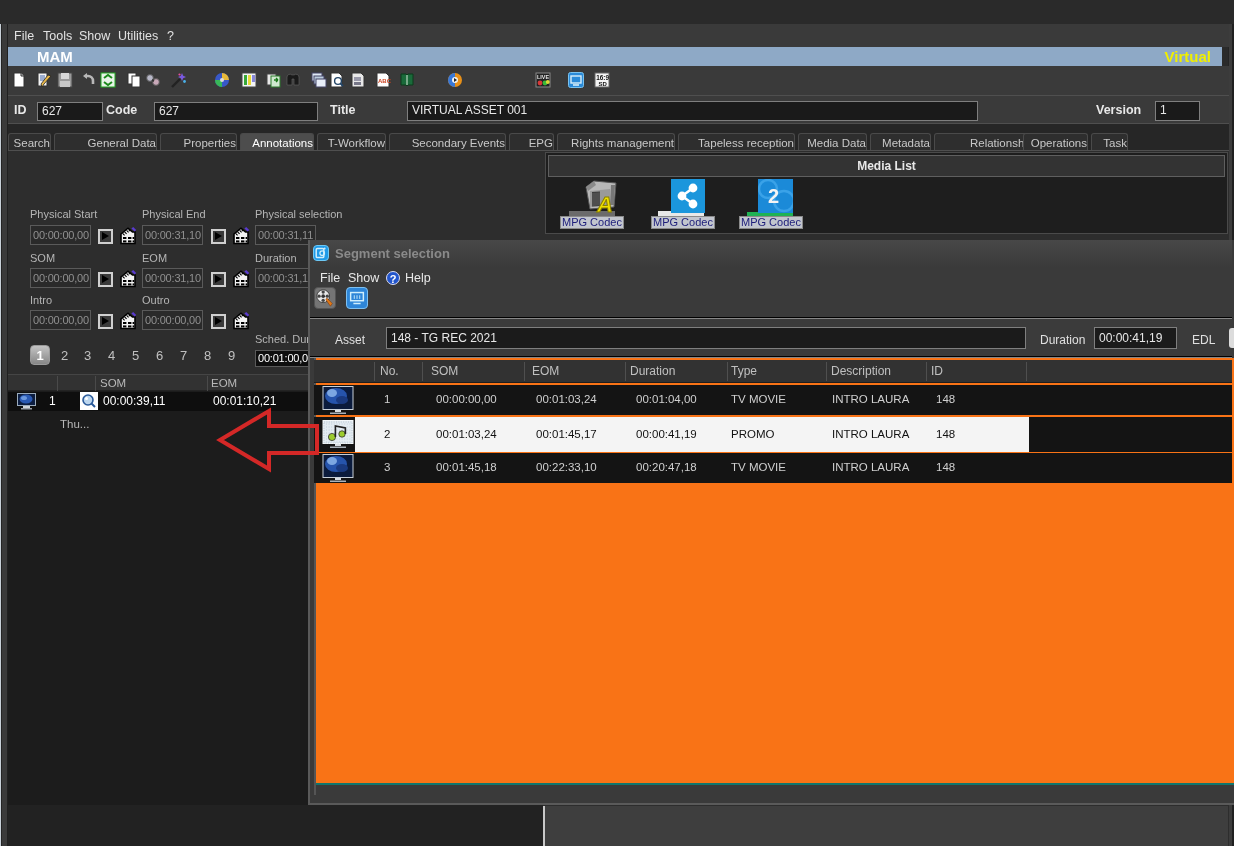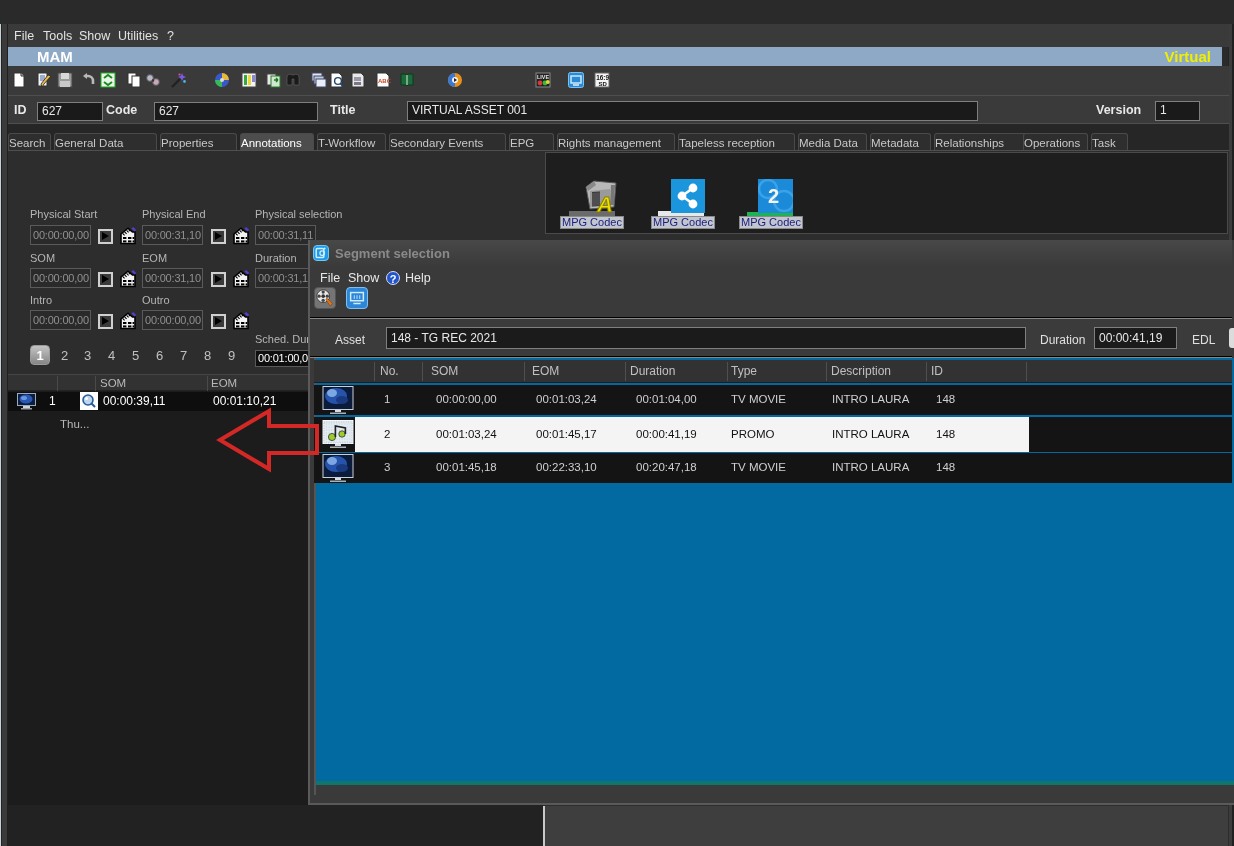--- a/index.html
+++ b/index.html
@@ -27,21 +27,21 @@
   #idrow { left:8px; top:95px; width:1221px; height:29px; background:#3a3a3a;
     border-top:1px solid #4f4f4f; border-bottom:1px solid #4f4f4f; }
   #idrow .lbl { position:absolute; top:7px; font-size:12.5px; font-weight:bold; color:#e8e8e8; }
   .field { position:absolute; background:#1a1a1a; border:1px solid #7f7f7f;
     color:#e8e8e8; font-size:12px; line-height:17px; padding-left:4px; white-space:nowrap; }
 
   
   #tabrow { left:8px; top:124px; width:1221px; height:26px; background:#262626; }
   .tab { position:absolute; top:9px; height:19px; background:#2e2e2e;
     border:1px solid #4a4a4a; border-bottom:none; border-radius:3px 3px 0 0;
-    color:#c8c8c8; font-size:11.5px; line-height:18px; text-align:left; white-space:nowrap; overflow:hidden; }
+    color:#c8c8c8; font-size:11.5px; line-height:18px; text-align:right; white-space:nowrap; overflow:hidden; }
   .tab.sel { background:#4d4d4d; color:#fff; }
 
   
   #content { left:8px; top:150px; width:1221px; height:696px; background:#2d2d2d;
     border-top:1px solid #4f4f4f; }
   #leftdark { left:8px; top:374px; width:532px; height:472px; background:#1c1c1c; }
   .plabel { position:absolute; font-size:11px; color:#b5b5b5; }
   .tfield { position:absolute; width:61px; height:20px; background:#2a2a2a;
     border:1px solid #5a5a5a; color:#909090; font-size:11px; line-height:18px;
     padding-left:2px; letter-spacing:-0.2px; white-space:nowrap; }
@@ -73,22 +73,22 @@
 
   
   #dialog { left:308px; top:240px; width:926px; height:565px; background:#3a3a3a; }
   #dtitle { position:absolute; left:0; top:0; width:924px; height:27px;
     background:linear-gradient(#484848,#3a3a3a); }
   #dtitle .ttxt { position:absolute; left:27px; top:6px; font-size:13px; font-weight:bold; color:#8a8a8a; }
   #dmenu { position:absolute; left:0; top:27px; width:924px; height:24px; }
   #dmenu span { position:absolute; top:4px; font-size:12.5px; color:#e8e8e8; }
   #dassist { position:absolute; left:0; top:77px; width:924px; height:41px; background:#3b3b3b;
     border-top:2px groove #333; border-bottom:2px groove #333; }
-  #dtable { position:absolute; left:6px; top:118px; width:920px; height:427px; background:#0369a1;
-    border-bottom:4px solid #0f766e; }
+  #dtable { position:absolute; left:6px; top:118px; width:920px; height:427px; background:#f97316;
+    border-bottom:2px solid #0f766e; }
   #dthead { position:absolute; left:0; top:2px; width:918px; height:23px; background:#323232;
     border-bottom:1px solid #1e1e1e; }
   #dthead span { position:absolute; top:4px; font-size:12px; color:#c0c0c0; }
   #dthead i { position:absolute; top:2px; width:1px; height:19px; background:#4f4f4f; }
   .drow { position:absolute; left:0; width:918px; height:30px; background:#141414; }
   .drow span { position:absolute; font-size:11.5px; color:#d0d0d0; top:8px; }
   #dsel { position:absolute; background:#f4f4f4; }
   .helpq { position:absolute; width:14px; height:14px; border-radius:50%; background:#2255cc;
     border:1px solid #dde; color:#fff; font-size:11px; font-weight:bold; text-align:center; line-height:14px; }
 </style>
@@ -371,20 +371,21 @@
           <circle cx="8" cy="8" r="5" fill="#bcd6ee" stroke="#2a5a9a" stroke-width="1.6"></circle>
           <path d="M11.5 11.5 15 15" stroke="#2a5a9a" stroke-width="2"></path>
           <circle cx="6.5" cy="6.5" r="1.5" fill="#fff"></circle>
         </svg>
     </span>
     <span style="left:95px;">00:00:39,11</span>
     <span style="left:205px;">00:01:10,21</span>
   </div>
 
   <div id="medialist" class="abs">
+    <div id="mlhead">Media List</div>
 
     <div class="abs" style="left:23px;top:58px;width:46px;height:5px;background:#6b6b6b;"></div>
     <svg class="abs" style="left:34px;top:26px;" width="40" height="36" viewBox="0 0 40 36">
       <path d="M6 8 L14 2 L36 4 L34 28 L10 30 Z" fill="#b8b8b8" stroke="#555"></path>
       <path d="M6 8 L14 2 L16 6 L8 12 Z" fill="#8a8a8a"></path>
       <path d="M10 12 L30 10 L30 26 L10 28 Z" fill="#9a9a9a"></path>
       <path d="M12 13 L20 12.4 L20 27 L12 27.6 Z" fill="#3a3a3a"></path>
       <path d="M13 14v13M15 13.8v13M17 13.6v13M19 13.4v13" stroke="#777" stroke-width="0.7"></path>
       <path d="M31 6 L35 6 L34 26 L30 26 Z" fill="#777"></path>
       <text x="17" y="33" font-size="22" font-weight="bold" fill="#f0e000" stroke="#8a8000" stroke-width="1" font-family="Liberation Sans" font-style="italic">A</text>

